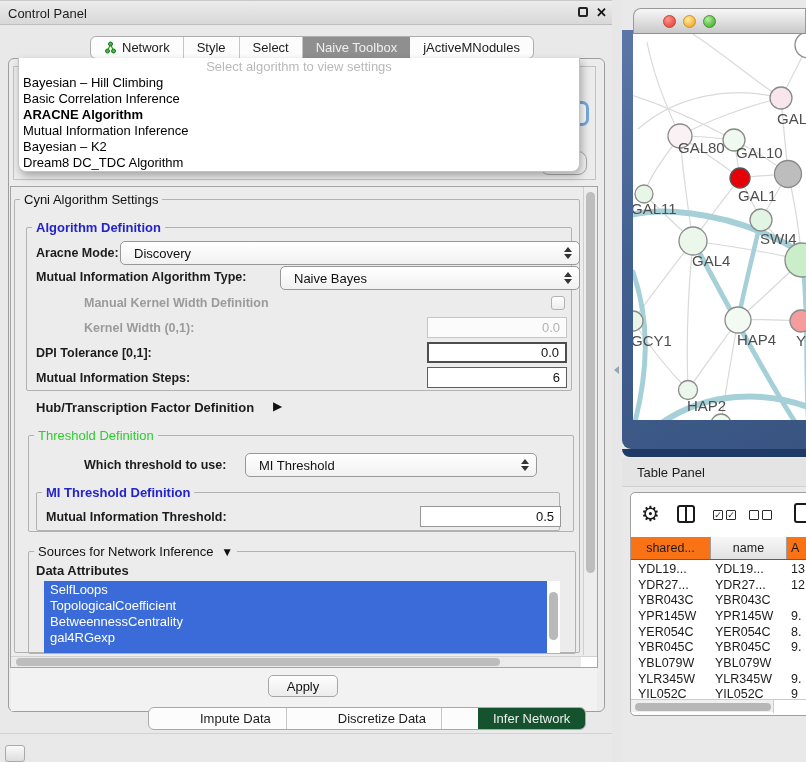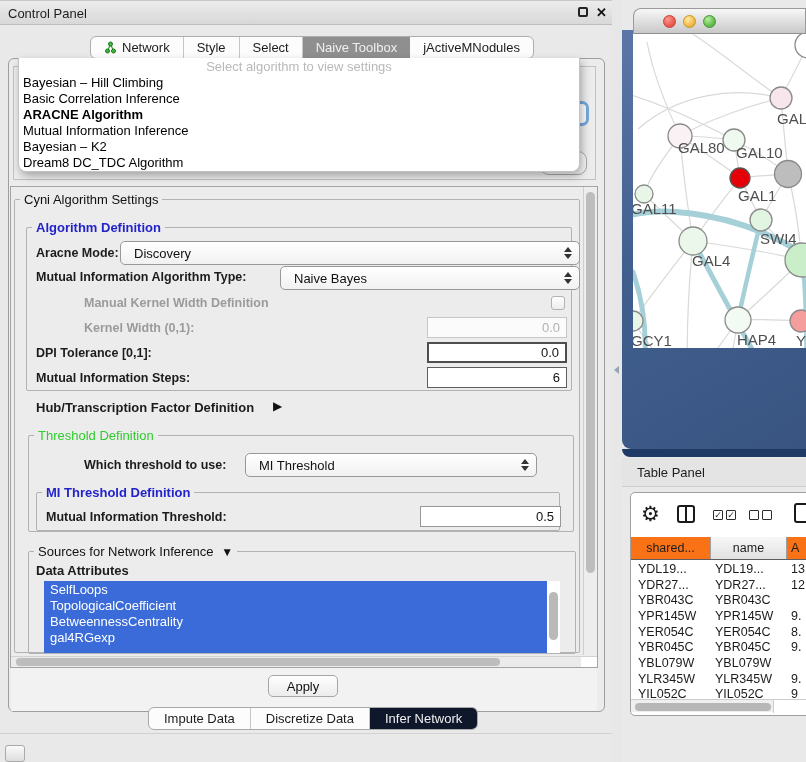--- a/index.html
+++ b/index.html
@@ -89,42 +89,42 @@
   .attr-thumb { position:absolute; left:2px; top:11px; width:9px; height:48px; background:#b9b9b9; border-radius:5px; }
 
   .apply-strip { left:11px; top:668px; width:586px; height:43px; background:#f2f2f2; }
   .apply-btn { left:268px; top:675px; width:70px; height:22px; background:linear-gradient(#fefefe,#ececec);
     border:1px solid #a6a6a6; border-radius:5px; font-size:13px; color:#111;
     display:flex; align-items:center; justify-content:center; }
 
   .btabbar { left:148px; top:707px; height:23px; display:flex; background:#fcfcfc;
     border:1px solid #a9a9a9; border-radius:6px; overflow:hidden; z-index:5; }
   .btab { display:flex; align-items:center; padding:0 15px; font-size:13px; color:#1c1c1c;
-    border-right:1px solid #c6c6c6; white-space:nowrap; }
+    border-right:1px solid #c6c6c6; white-space:nowrap;margin-left:36px; }
   .btab:last-child { border-right:none; }
-  .btab.sel { background:#0f172a; color:#efefef; }
+  .btab.sel { background:#14532d; color:#efefef; }
 
   
   .splitter { left:612px; top:0; width:10px; height:762px; background:#e7e7e7; }
   .split-arrow { left:614px; top:366px; width:0; height:0;
     border-top:4px solid transparent; border-bottom:4px solid transparent; border-right:5px solid #96a3b5; }
 
   
   .nw-frame { left:622px; top:30px; width:184px; height:419px;
     background:linear-gradient(150deg,#5c76a8 0%, #41608f 45%, #395481 100%);
     border-radius:0 0 0 9px; }
   .nw-frame-bottom { left:622px; top:449px; width:184px; height:8px; background:#203a66; border-radius:0 0 0 8px; }
   .nw-titlebar { left:633px; top:8px; width:173px; height:26px;
     background:linear-gradient(#f7f7f7,#c9c9c9); border:1px solid #9a9a9a; border-bottom:1px solid #8f8f8f;
     border-radius:8px 0 0 0; }
   .tl { position:absolute; top:6px; width:13px; height:13px; border-radius:50%; }
   .tl.red { left:29px; background:radial-gradient(circle at 35% 30%, #fb9790,#ee6055 55%,#d3473c); border:1px solid #c24237; }
   .tl.yel { left:49px; background:radial-gradient(circle at 35% 30%, #ffe9a8,#f6bf51 55%,#dd9f2e); border:1px solid #c6951f; }
   .tl.grn { left:69px; background:radial-gradient(circle at 35% 30%, #b7eda4,#6cc353 55%,#4ba23b); border:1px solid #3f9431; }
-  .nw-canvas { left:633px; top:34px; width:173px; height:314px; background:#fff; overflow:hidden; }
+  .nw-canvas { left:633px; top:34px; width:173px; height:386px; background:#fff; overflow:hidden; }
 
   
   .tp-band { left:622px; top:458px; width:184px; height:29px; background:#e4e4e4; border-bottom:1px solid #cfcfcf; }
   .tp-title { left:637px; top:465px; font-size:13px; color:#1d1d1d; }
   .tp-panel { left:630px; top:492px; width:177px; height:224px; background:#fff;
     border:1px solid #9f9f9f; border-radius:5px 0 0 5px; overflow:hidden; }
   .tp-gear { position:absolute; left:10px; top:10px; font-size:21px; color:#1a1a1a; line-height:21px; }
   .tp-split { position:absolute; left:46px; top:12px; width:18px; height:18px; border:2px solid #1a1a1a; border-radius:3px; }
   .tp-split::after { content:""; position:absolute; left:6px; top:0; width:2px; height:14px; background:#1a1a1a; }
   .cbpair { position:absolute; top:17px; display:flex; gap:3px; }

